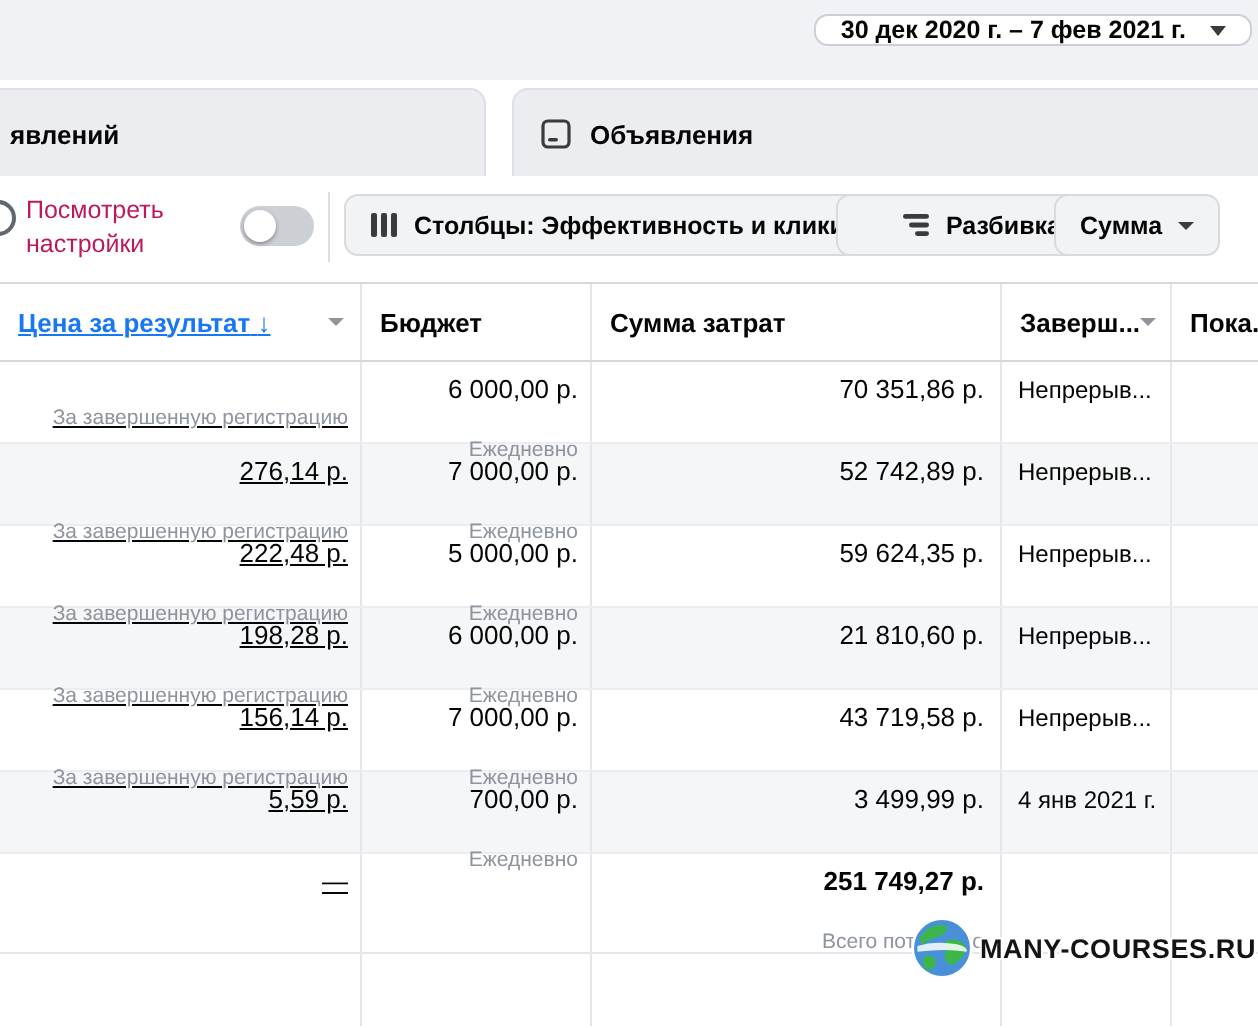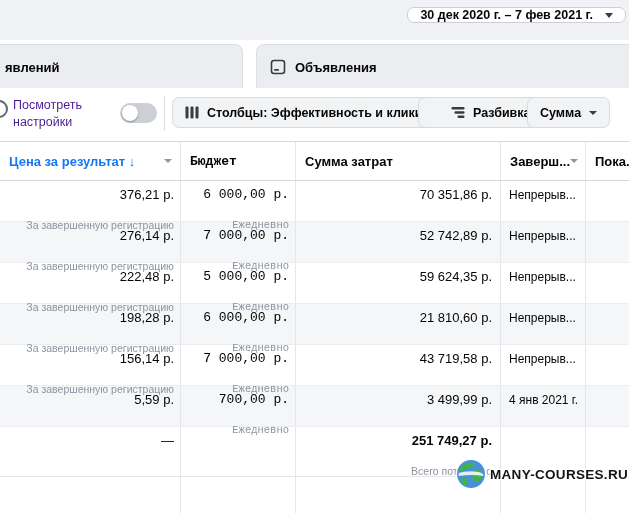--- a/index.html
+++ b/index.html
@@ -24,41 +24,41 @@
     position:absolute; top:4px; height:45px; background:#ebedf1;
     border:1px solid #dcdfe4; border-bottom:none; border-radius:8px 8px 0 0;
     display:flex; align-items:center; font-weight:700; font-size:13px; cursor:pointer;
   }
   .tab-left { left:-60px; width:303px; padding-left:64px; }
   .tab-right { left:256px; width:380px; padding-left:13px; gap:9px; }
   .ad-icon { display:inline-flex; width:16px; height:16px; }
   
   .toolbar { position:absolute; top:88px; left:0; width:100%; height:53px; background:#fff; }
   .cut-circle { position:absolute; left:-10px; top:12px; width:18px; height:18px; border:2px solid #606770; border-radius:50%; }
-  .settings-text { position:absolute; left:13px; top:9px; width:84px; font-size:12.5px; line-height:17px; color:#4c1d95; }
+  .settings-text { position:absolute; left:13px; top:9px; width:84px; font-size:12.5px; line-height:17px; color:#be185d; }
   .toggle { position:absolute; left:120px; top:15px; width:37px; height:20px; background:#ccd0d5; border-radius:10px; cursor:pointer; }
   .toggle .knob { position:absolute; left:2px; top:2px; width:16px; height:16px; background:#fff; border-radius:50%; box-shadow:0 1px 2px rgba(0,0,0,.35); }
   .vdivider { position:absolute; left:164px; top:8px; width:1px; height:35px; background:#dadde1; }
   .btn {
     position:absolute; top:9px; height:31px; background:#f2f3f5; border:1px solid #d8dade;
     border-radius:7px; display:flex; align-items:center; gap:8px; padding:0 12px;
     font-weight:700; font-size:12.5px; cursor:pointer; white-space:nowrap;
   }
   .btn-columns { left:172px; }
   .btn-breakdown { left:418px;padding-left:32px; }
   .btn-reports { left:527px; }
   .ico { display:inline-flex; }
   
   .table { position:absolute; top:141px; left:0; width:629px; height:373px; background:#fff; }
   .thead {
     display:flex; height:40px; align-items:center; background:#fff;
     border-top:1px solid #d5d8dc; border-bottom:1px solid #d5d8dc;
     font-weight:700; font-size:13px;
   }
-  .col1{ width:180px; } .col2{ width:115px;font-family:Liberation Mono, monospace; } .col3{ width:205px; } .col4{ width:85px; } .col5{ width:44px; flex:1; }
+  .col1{ width:180px;text-decoration:underline; } .col2{ width:115px; } .col3{ width:205px; } .col4{ width:85px; } .col5{ width:44px; flex:1; }
   .thead > div, .tr > div { height:100%; }
   .thead .col2,.thead .col3,.thead .col4,.thead .col5,
   .tr .col2,.tr .col3,.tr .col4,.tr .col5 { border-left:1px solid #e4e6ea; }
   .th { display:flex; align-items:center; padding:0 8px 0 9px; cursor:pointer; }
   .th-sorted { color:#1877f2; }
   .th .spacer { flex:1; }
   .tr { display:flex; height:41px; border-bottom:1px solid #ebedf0; background:#fff; cursor:pointer; }
   .tr.alt { background:#f5f6f7; }
   .td { padding-top:6px; }
   .val { font-size:13px; text-align:right; padding-right:6px; line-height:16px; white-space:nowrap; }
@@ -159,21 +159,20 @@
         <span class="spacer"></span>
         <span class="caret sm gray"></span>
       </div>
       <div class="col5 th">
         <span>Пока...</span>
       </div>
     </div>
 
     <div class="tr">
       <div class="col1 td">
-          <div class="val">376,21 р.</div>
           <div class="sub">За завершенную регистрацию</div>
         </div>
       <div class="col2 td">
           <div class="val">6 000,00 р.</div>
           <div class="sub">Ежедневно</div>
         </div>
       <div class="col3 td">
           <div class="val">70 351,86 р.</div>
         </div>
       <div class="col4 td">

